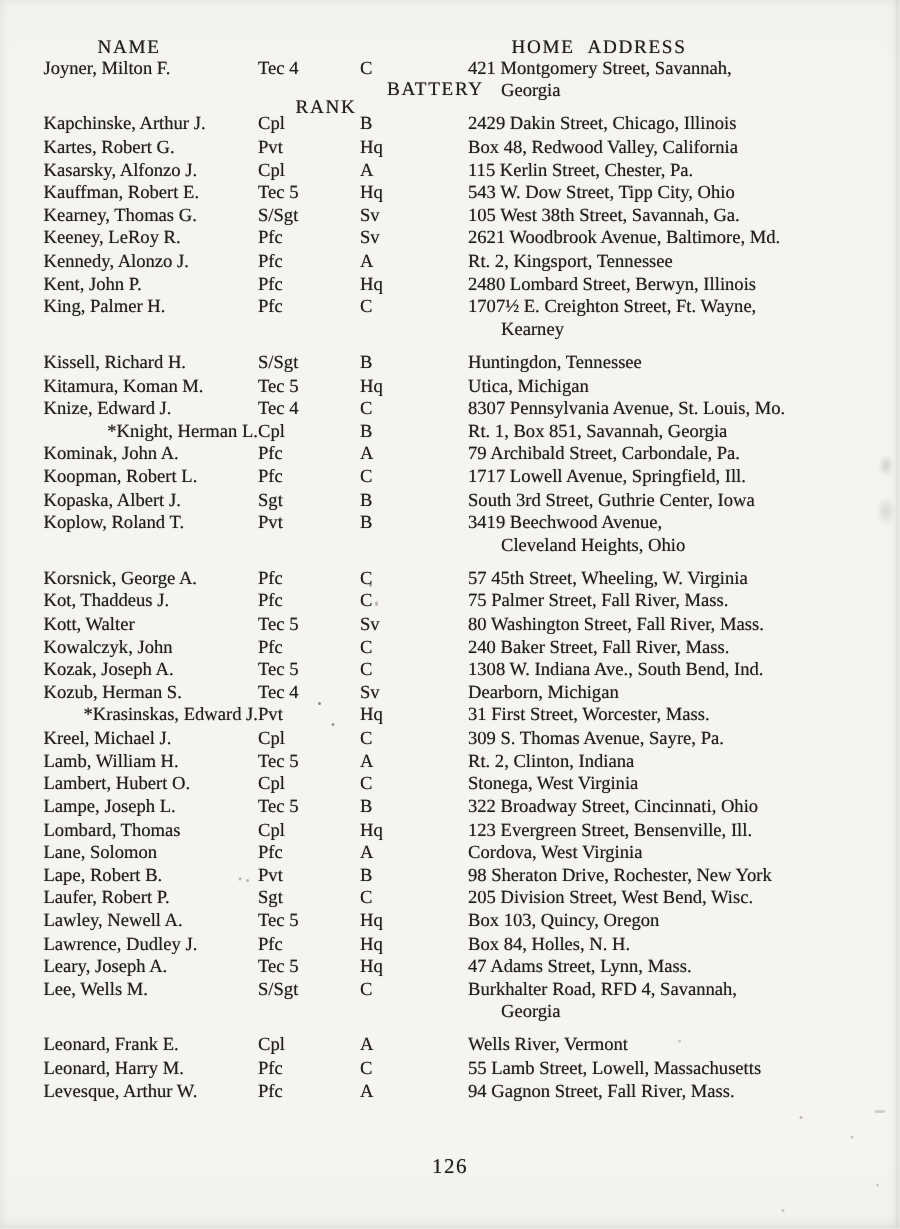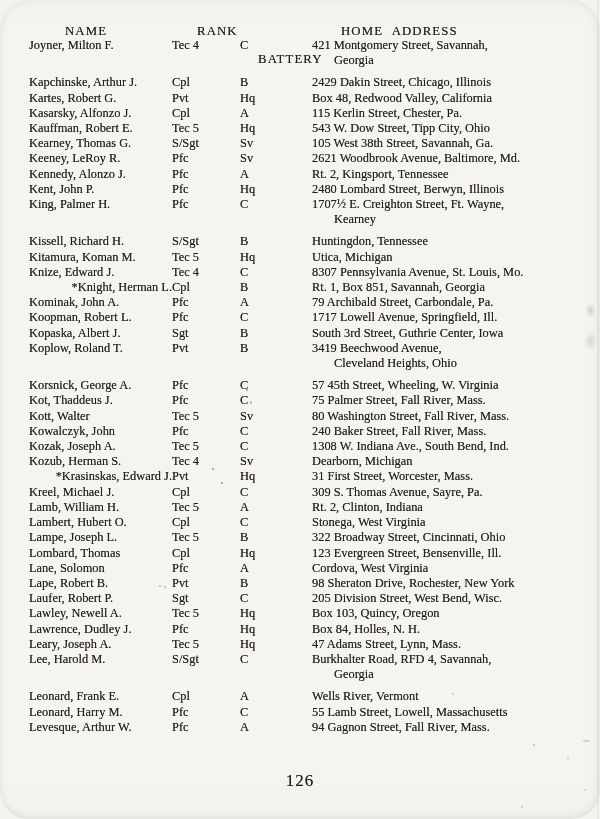--- a/index.html
+++ b/index.html
@@ -8,40 +8,39 @@
     background:#f4f3ef;
     font-family:"Liberation Serif","DejaVu Serif",serif;
     color:#211f1c;
     overflow:hidden;
     position:relative;
   }
   #page{
     position:absolute;inset:0;
     background:linear-gradient(180deg,#f3f2ee 0%,#f5f4f0 6%,#f5f4f0 94%,#f2f1ec 100%);
     box-shadow:inset -4px 0 8px rgba(60,55,45,.05), inset 0 -3px 6px rgba(60,55,45,.04), inset 3px 0 6px rgba(60,55,45,.03);
-    border-radius:29px;
   }
   .txt{ text-shadow:0 0 .6px rgba(45,40,35,.65); }
   
   #colheads{position:absolute;top:24px;left:0;width:100%;height:16px;font-size:12.8px;letter-spacing:1.1px;}
   #colheads span{position:absolute;white-space:nowrap;word-spacing:5px;}
   #h-name{left:65px;}
-  #h-rank{left:197px;}
+  #h-rank{left:197px;margin-top:40px;}
   #h-battery{left:258px;margin-top:28px;}
   #h-address{left:341px;}
   
   #roster{position:absolute;top:38px;left:0;width:600px;font-size:12.4px;line-height:15.2px;}
   .row{display:grid;grid-template-columns:143px 66px 74px 1fr;padding-left:29px;align-items:start;}
   .row.gap{margin-top:7px;}
   .cell{white-space:nowrap;}
   .cell-battery{padding-left:2px;}
   .flagged .cell-name{text-indent:-7px;text-align:right;}
   .addr2{padding-left:2px;white-space:nowrap;margin-left:20px;}
   
-  #pagenum{position:absolute;top:771px;left:0;width:100%;text-align:center;font-size:17px;letter-spacing:1px;}
+  #pagenum{position:absolute;top:771px;left:0;width:100%;text-align:center;font-size:14px;letter-spacing:1px;}
   
   .art{position:absolute;pointer-events:none;border-radius:50%;}
   .smudge1{left:585px;top:303px;width:11px;height:15px;background:radial-gradient(closest-side,rgba(90,85,75,.22),rgba(90,85,75,0));}
   .smudge2{left:584px;top:331px;width:13px;height:20px;background:radial-gradient(closest-side,rgba(90,85,75,.18),rgba(90,85,75,0));}
   .dot{background:#3a362f;border-radius:50%;}
   .d1{left:212px;top:468px;width:2px;height:2px;opacity:.55;}
   .d2{left:221px;top:482px;width:2px;height:2px;opacity:.5;}
   .d3{left:159px;top:585px;width:2px;height:1.5px;opacity:.3;}
   .d4{left:164px;top:586px;width:2px;height:1.5px;opacity:.3;}
   .d5{left:246px;top:389px;width:1.5px;height:2px;opacity:.45;}
@@ -352,21 +351,21 @@
       </div>
       <div class="row">
         <span class="cell cell-name">Leary, Joseph A.</span>
         <span class="cell cell-rank">Tec 5</span>
         <span class="cell cell-battery">Hq</span>
         <div class="cell cell-address">
           <div>47 Adams Street, Lynn, Mass.</div>
         </div>
       </div>
       <div class="row">
-        <span class="cell cell-name">Lee, Harold M.</span>
+        <span class="cell cell-name">Lee, Wells M.</span>
         <span class="cell cell-rank">S/Sgt</span>
         <span class="cell cell-battery">C</span>
         <div class="cell cell-address">
           <div>Burkhalter Road, RFD 4, Savannah,</div>
           <div class="addr2">Georgia</div>
         </div>
       </div>
       <div class="row gap">
         <span class="cell cell-name">Leonard, Frank E.</span>
         <span class="cell cell-rank">Cpl</span>

